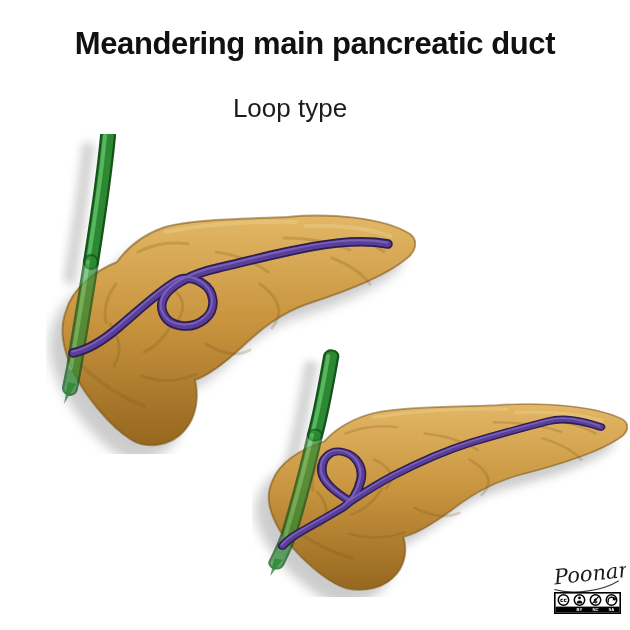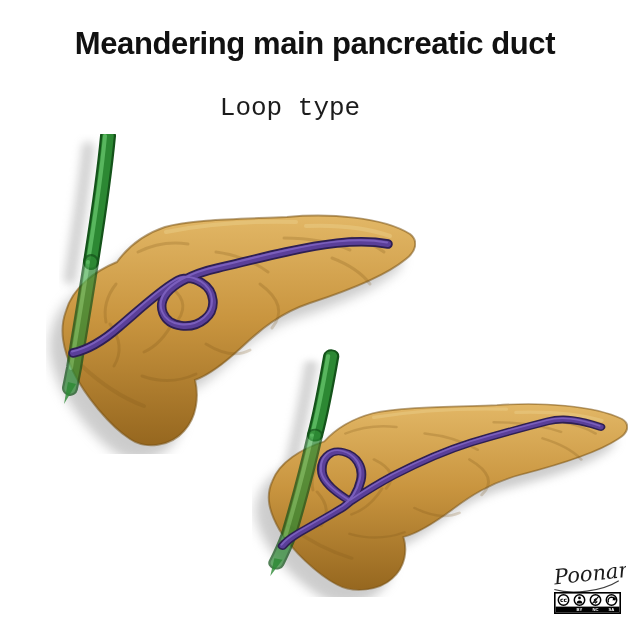--- a/index.html
+++ b/index.html
@@ -1,21 +1,21 @@
 <!DOCTYPE html>
 <html style="--background: #ffffff; --title-text: #111111; --pancreas: #c9953f; --pancreas-light: #e2b766; --pancreas-dark: #96671f; --pancreas-edge: #7a5316; --duct-purple: #5a3f99; --duct-purple-dark: #2e1f52; --duct-purple-light: #8266c4; --duct-green: #2c8833; --duct-green-dark: #14531a; --duct-green-light: #58b65e; --shadow-gray: #9a9a9a;"><head>
 <meta charset="utf-8">
 <style>
   html,body{margin:0;padding:0;background:var(--background,#ffffff);}
   body{width:630px;height:630px;overflow:hidden;font-family:"Liberation Sans",sans-serif;position:relative;}
   .canvas{position:relative;width:630px;height:630px;background:var(--background,#ffffff);padding-left:48px;}
   .title{position:absolute;top:26px;left:0;width:630px;margin:0;text-align:center;
          font-size:31px;font-weight:700;color:var(--title-text,#111111);letter-spacing:-0.4px;}
   .subtitle{position:absolute;top:93px;left:0;width:580px;text-align:center;
-         font-size:26px;font-weight:400;color:#1c1c1c;font-family:Liberation Mono, monospace;}
+         font-size:26px;font-weight:400;color:#1c1c1c;}
   .ill{position:absolute;}
   .ill1{left:46px;top:134px;width:370px;height:320px;}
   .ill2{left:252px;top:338px;width:376px;height:259px;}
   .signature{position:absolute;left:548px;top:554px;width:78px;height:42px;}
   .ccbadge{position:absolute;left:554px;top:592px;width:67px;height:22px;}
   .sig-text{font-family:"DejaVu Serif",serif;font-style:italic;font-size:21px;fill:#1b1b1b;}
   .cc-glyph{font-family:"DejaVu Sans",sans-serif;font-weight:700;}
 </style>
 </head>
 <body>

